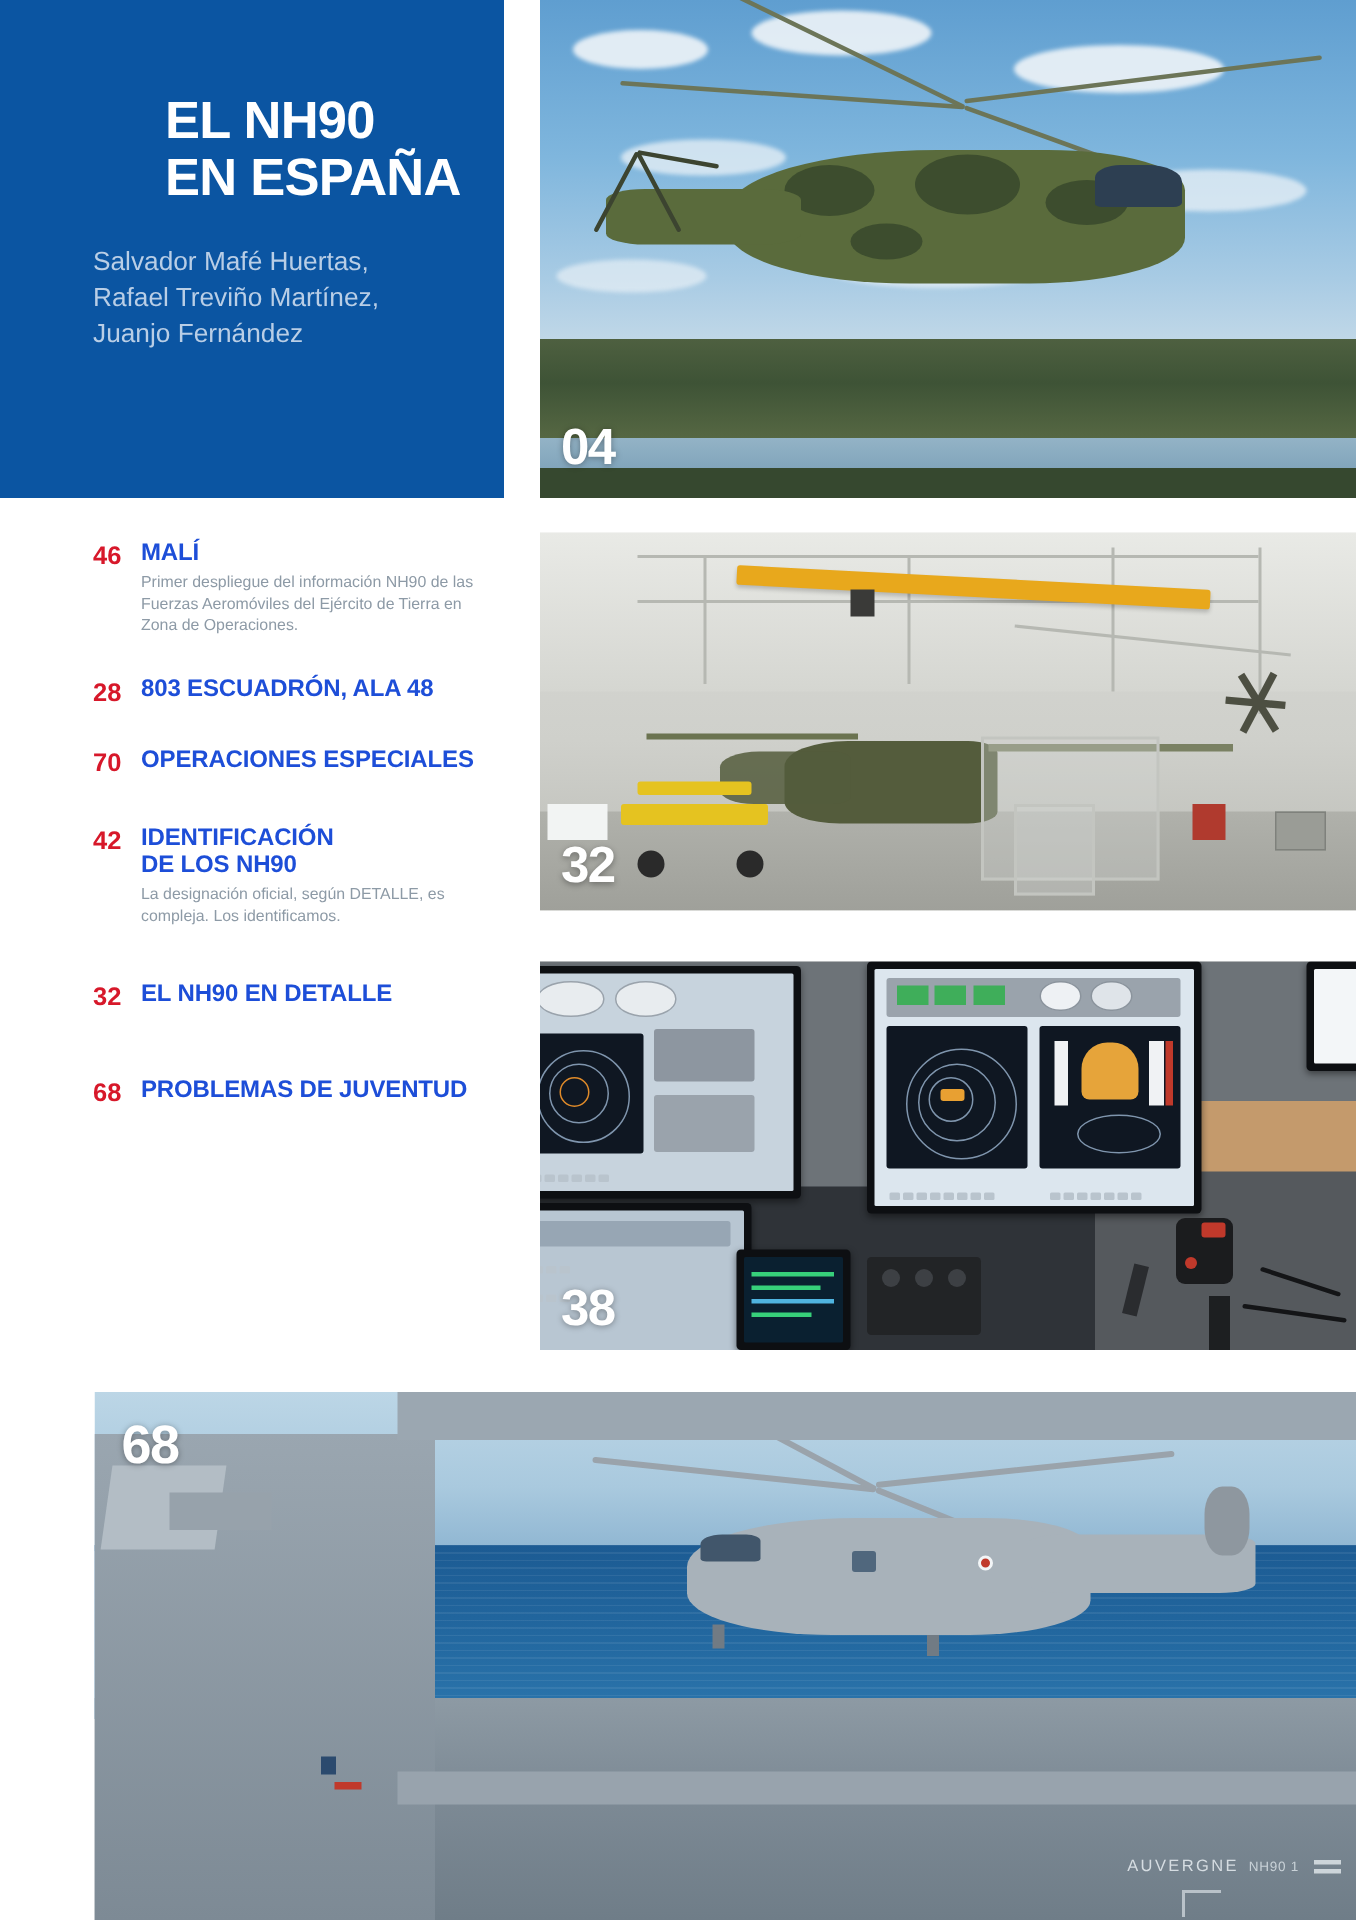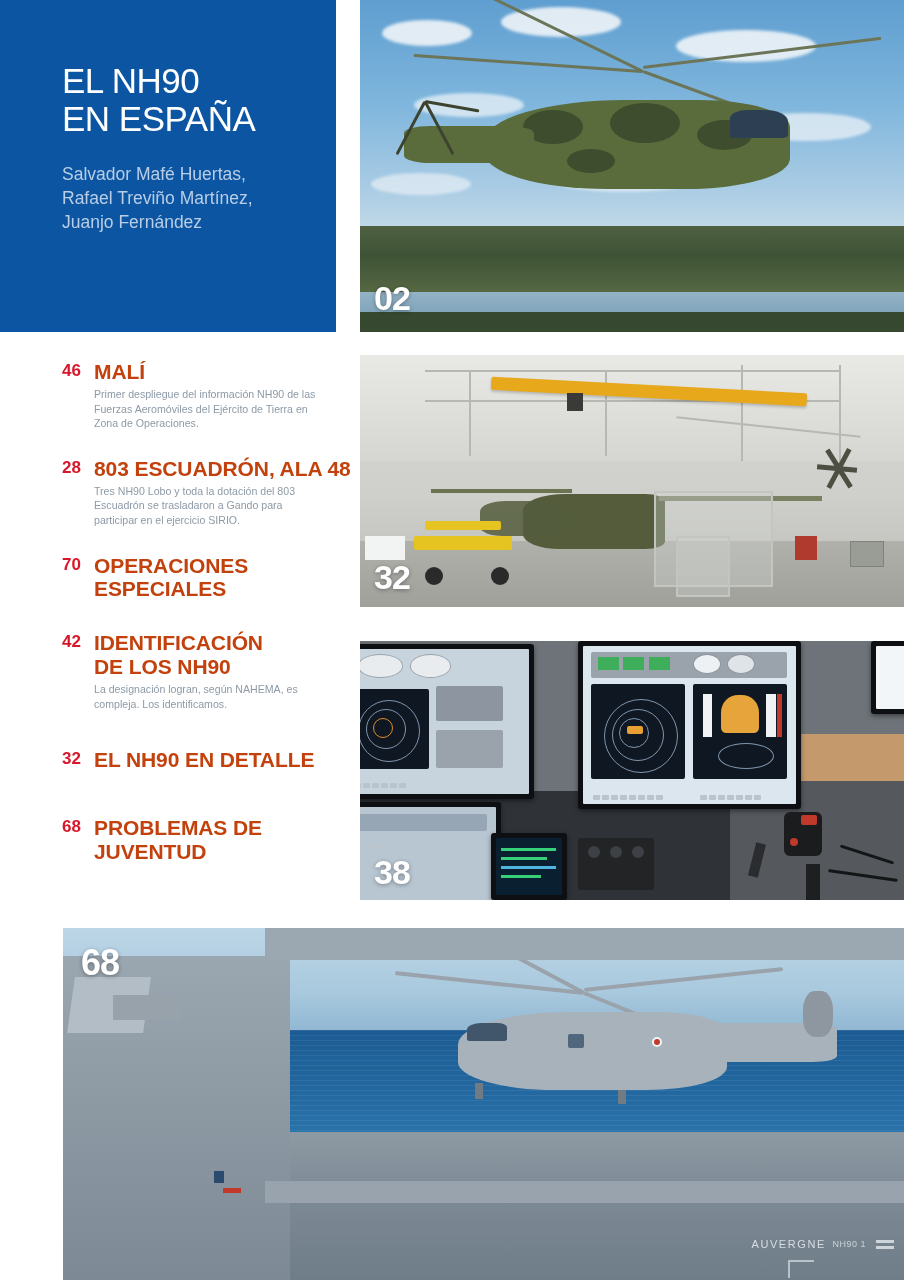--- a/index.html
+++ b/index.html
@@ -15,24 +15,25 @@
   .hero-block {
     position: absolute;
     left: 0; top: 0;
     width: 336px; height: 332px;
     background: #0b55a2;
     padding: 62px 26px 0 62px;
   }
   .hero-title {
     color: #ffffff;
     font-size: 35px;
-    font-weight: normal;
+    font-weight: bold;
     line-height: 1.08;
     letter-spacing: -0.5px;
     white-space: pre-line;
+    margin-left: 48px;
   }
   .hero-authors {
     margin-top: 24px;
     color: #b9cee6;
     font-size: 17.5px;
     line-height: 1.38;
     font-weight: 400;
     white-space: pre-line;
   }
 
@@ -46,22 +47,22 @@
   .toc-num {
     color: #d7182a;
     font-size: 17px;
     font-weight: bold;
     width: 32px;
     flex: none;
     line-height: 1.25;
   }
   .toc-body { flex: 1; }
   .toc-heading {
-    color: #c2410c;
-    font-size: 21px;
+    color: #1d4ed8;
+    font-size: 16px;
     font-weight: bold;
     line-height: 1.14;
     letter-spacing: -0.1px;
     white-space: pre-line;
   }
   .toc-desc {
     color: #8d9aa6;
     font-size: 10.6px;
     line-height: 1.38;
     margin-top: 3px;
@@ -213,39 +214,36 @@
       <div class="toc-desc">Primer despliegue del información NH90 de las
 Fuerzas Aeromóviles del Ejército de Tierra en
 Zona de Operaciones.</div>
     </div>
   </div>
 
   <div class="toc-entry" style="margin-bottom:26px">
     <div class="toc-num">28</div>
     <div class="toc-body">
       <div class="toc-heading">803 ESCUADRÓN, ALA 48</div>
-      <div class="toc-desc">Tres NH90 Lobo y toda la dotación del 803
-Escuadrón se trasladaron a Gando para
-participar en el ejercicio SIRIO.</div>
     </div>
   </div>
 
   <div class="toc-entry" style="margin-bottom:30px">
     <div class="toc-num">70</div>
     <div class="toc-body">
       <div class="toc-heading">OPERACIONES ESPECIALES</div>
     </div>
   </div>
 
   <div class="toc-entry" style="margin-bottom:36px">
     <div class="toc-num">42</div>
     <div class="toc-body">
       <div class="toc-heading">IDENTIFICACIÓN
 DE LOS NH90</div>
-      <div class="toc-desc">La designación logran, según NAHEMA, es
+      <div class="toc-desc">La designación oficial, según DETALLE, es
 compleja. Los identificamos.</div>
     </div>
   </div>
 
   <div class="toc-entry" style="margin-bottom:42px">
     <div class="toc-num">32</div>
     <div class="toc-body">
       <div class="toc-heading">EL NH90 EN DETALLE</div>
       <div class="toc-desc"></div>
     </div>
@@ -288,21 +286,21 @@
     <div class="rotor" style="left:12%; top:30%; width:60px; transform:rotate(62deg); background:#3c4430;"></div>
     <div class="rotor" style="left:12%; top:30%; width:60px; transform:rotate(118deg); background:#3c4430;"></div>
     <div class="rotor" style="left:12%; top:30%; width:55px; transform:rotate(10deg); background:#3c4430;"></div>
 
     <div style="position:absolute; left:68%; top:33%; width:58px; height:28px; background:#2d3f52; border-radius:30% 40% 10% 8%;"></div>
 
     <div class="forest1"></div>
     <div class="lake1"></div>
     <div class="treeline1"></div>
   </div>
-  <div class="pagenum">02</div>
+  <div class="pagenum">04</div>
 </div>
 
 <div class="photo photo-2">
   <div class="scene">
     <div class="hangar-wall"></div>
     <div class="hangar-roof"></div>
 
     <div class="truss" style="left:12%; top:6%;  width:76%; height:2px;"></div>
     <div class="truss" style="left:12%; top:18%; width:76%; height:2px;"></div>
     <div class="truss" style="left:20%; top:6%;  width:2px; height:34%;"></div>

